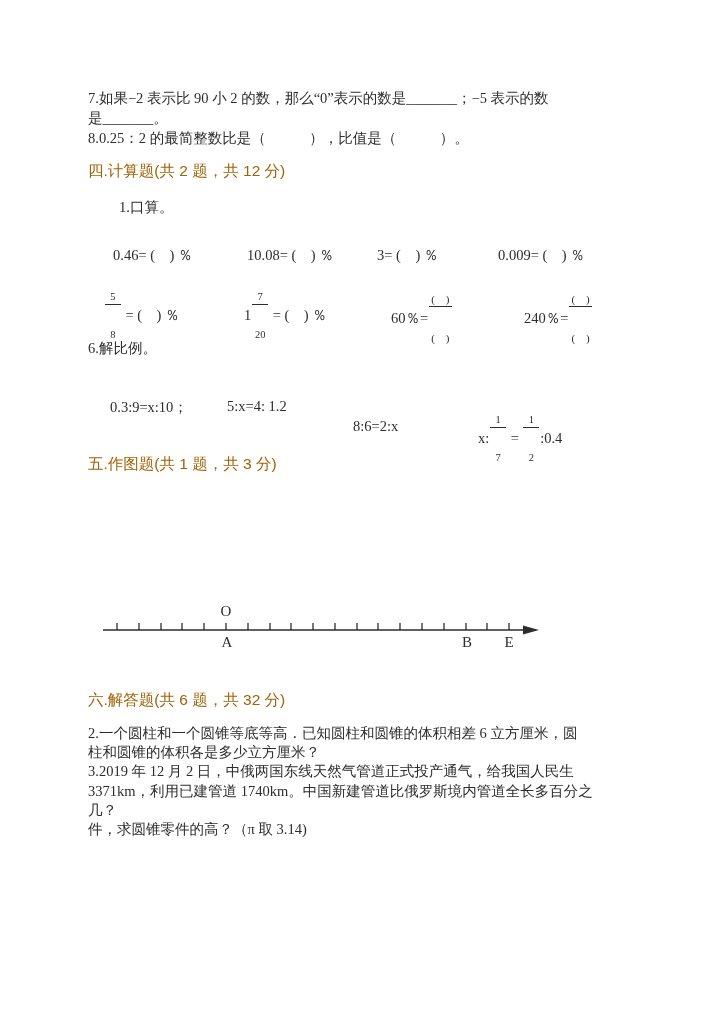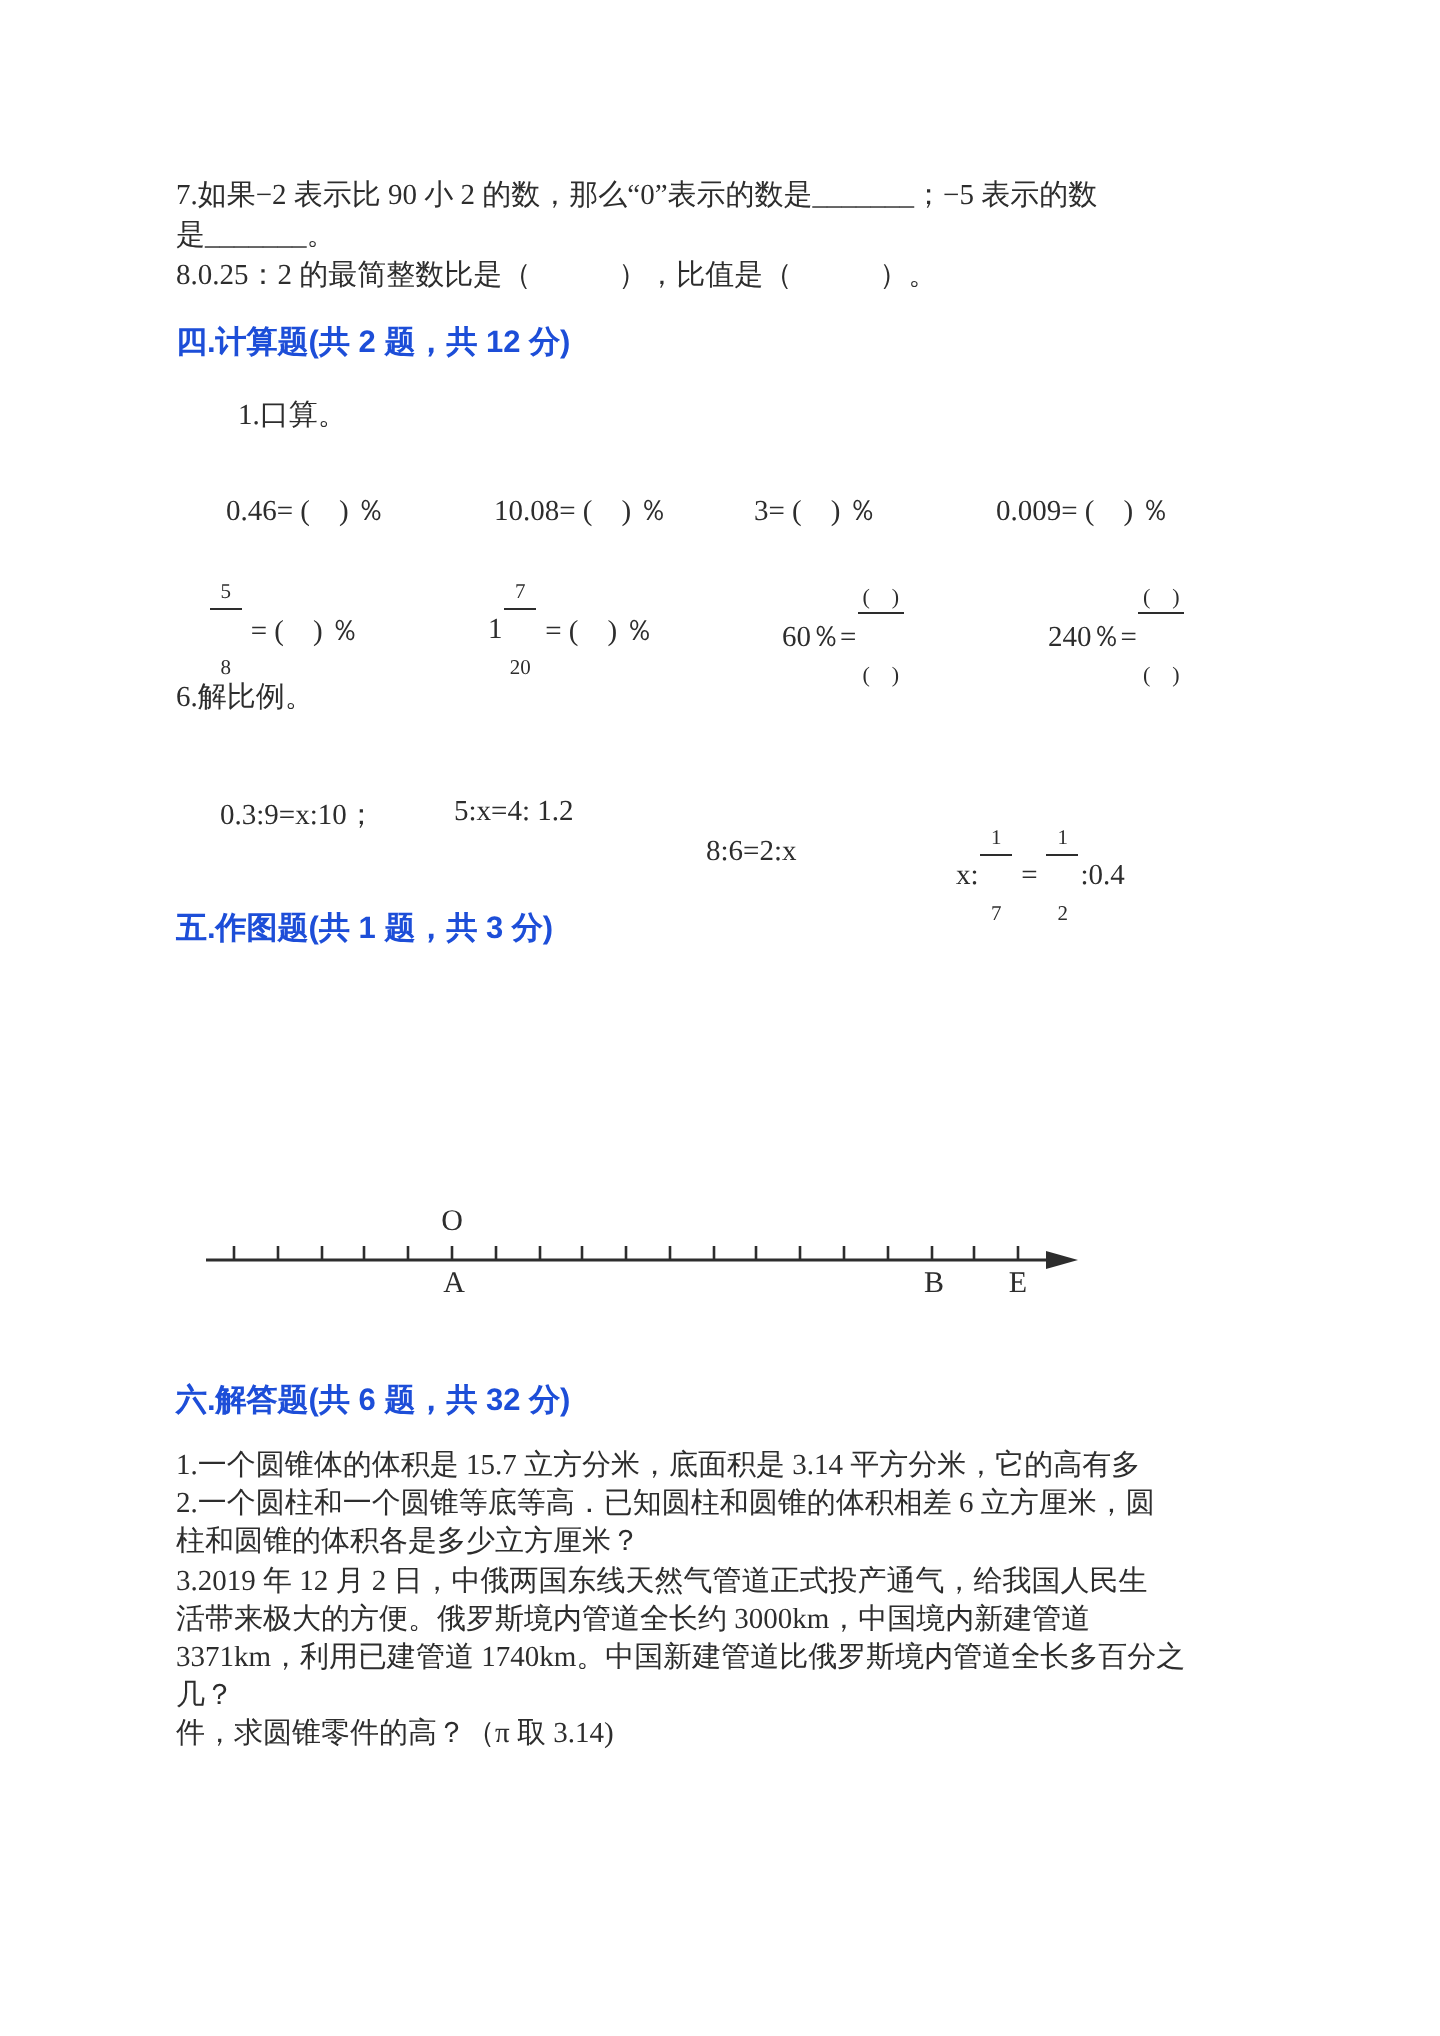--- a/index.html
+++ b/index.html
@@ -8,21 +8,21 @@
     font-family:"Liberation Serif","DejaVu Serif",serif;
     color:#2d2d2d;overflow:hidden;
   }
   .abs{position:absolute;}
   .line{font-size:14.5px;white-space:pre;}
   .lines20{line-height:20px;}
   .lines31{line-height:31px;}
   .lines19{line-height:19.2px;}
   .hdr{
     font-family:"Liberation Sans","DejaVu Sans",sans-serif;
-    font-weight:700;font-size:15.5px;color:#1d4ed8;white-space:pre;
+    font-weight:400;font-size:15.5px;color:#a16207;white-space:pre;
   }
   .mexp{display:inline-flex;align-items:center;font-size:14.5px;white-space:pre;}
   .frac{display:inline-block;text-align:center;line-height:1.1;font-size:10.5px;margin:0 1px;}
   .frac .fn{display:block;border-bottom:1px solid #2d2d2d;padding:0 2px 1px 2px;}
   .frac .fd{display:block;padding-top:1px;}
   .pfrac{font-size:11px;}
   .nl-label{font-size:15px;transform:translateX(-50%);white-space:pre;}
   svg .stroke{stroke:#2d2d2d;}
 </style>
 </head>
@@ -120,23 +120,21 @@
     <line x1="8" y1="31" x2="432" y2="31" stroke="#2d2d2d" stroke-width="1.6"></line>
     <polygon points="444,31 428,26.5 428,35.5" fill="#2d2d2d"></polygon>
   </svg>
   <span class="abs nl-label" style="left:226px;top:603px;">O</span>
   <span class="abs nl-label" style="left:227px;top:634px;">A</span>
   <span class="abs nl-label" style="left:467px;top:634px;">B</span>
   <span class="abs nl-label" style="left:509px;top:634px;">E</span>
 
   <div class="abs hdr" style="left:88px;top:690px;">六.解答题(共 6 题，共 32 分)</div>
   <div class="abs lines19" style="left:88px;top:724px;">
-    <div class="line">1.一个圆锥体的体积是 15.7 立方分米，底面积是 3.14 平方分米，它的高有多</div>
     <div class="line">2.一个圆柱和一个圆锥等底等高．已知圆柱和圆锥的体积相差 6 立方厘米，圆</div>
     <div class="line">柱和圆锥的体积各是多少立方厘米？</div>
     <div class="line">3.2019 年 12 月 2 日，中俄两国东线天然气管道正式投产通气，给我国人民生</div>
-    <div class="line">活带来极大的方便。俄罗斯境内管道全长约 3000km，中国境内新建管道</div>
     <div class="line">3371km，利用已建管道 1740km。中国新建管道比俄罗斯境内管道全长多百分之</div>
     <div class="line">几？</div>
     <div class="line">件，求圆锥零件的高？（π 取 3.14)</div>
   </div>
 
 </div>
 
 </body></html>

